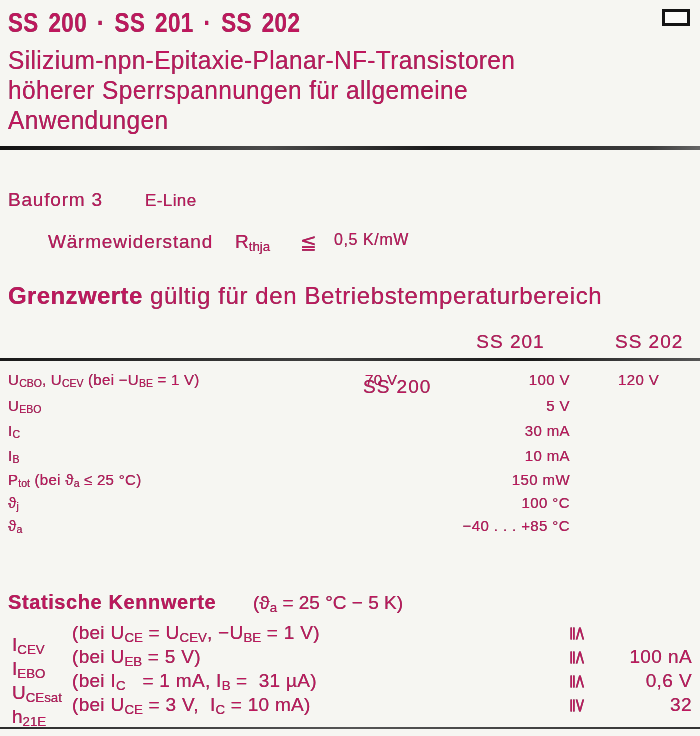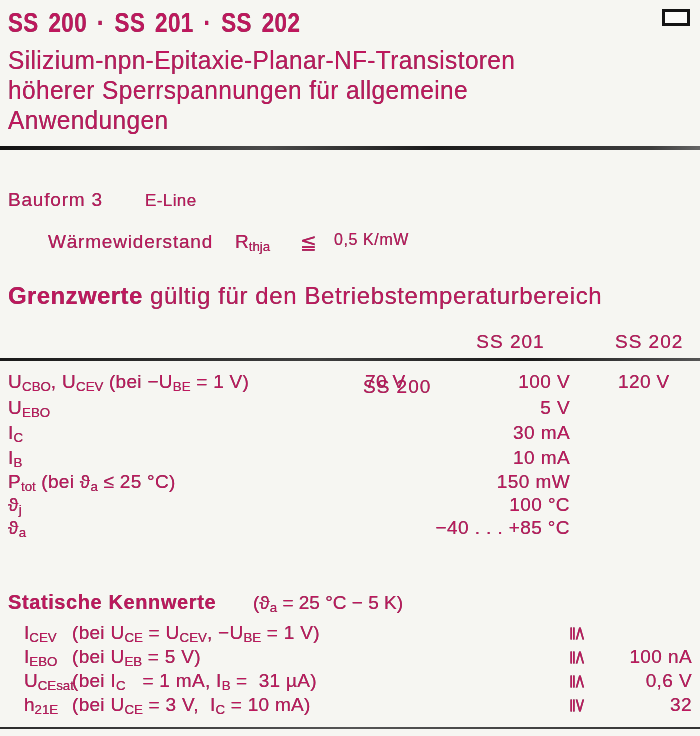--- a/index.html
+++ b/index.html
@@ -52,31 +52,31 @@
   .thermal-val{left:334px;top:231px;font-size:16px;letter-spacing:.6px;}
   .grenz{left:8px;top:282px;font-size:24px;letter-spacing:.6px;white-space:nowrap;}
   .grenz .b{font-weight:bold;letter-spacing:.4px;}
   
   .hc{top:331px;font-size:19px;letter-spacing:1px;white-space:nowrap;}
   .hc1{left:363px;margin-top:45px;}
   .hc2{left:433px;width:155px;text-align:center;}
   .hc3{left:615px;}
   .rule-mid{left:0;top:358px;width:700px;height:3px;
     background:linear-gradient(90deg,#1a1a1a,#3f3f3f 45%,#191919 75%,#555);}
-  .trow{left:0;width:636px;height:24px;font-size:19px;}
+  .trow{left:0;width:636px;height:24px;font-size:15px;}
   .tlabel{position:absolute;left:8px;width:352px;letter-spacing:.3px;}
   .tc{position:absolute;white-space:nowrap;letter-spacing:.4px;}
   .c1{left:365px;width:90px;}
   .c2{left:415px;width:155px;text-align:right;}
   .c3{left:618px;width:82px;}
   
   .stat-head{left:8px;top:591px;font-size:20px;font-weight:bold;letter-spacing:.6px;}
   .stat-cond{left:253px;top:592px;font-size:19px;}
   .srow{left:0;width:700px;height:24px;font-size:19px;}
-  .sname{position:absolute;left:24px;width:62px;}
+  .sname{position:absolute;left:12px;width:62px;margin-top:12px;}
   .scond{position:absolute;left:72px;width:470px;letter-spacing:.3px;}
   .srel{position:absolute;left:562px;width:34px;text-align:center;font-size:19px;}
   .srel-in{display:inline-block;transform:rotate(90deg);}
   .sval{position:absolute;left:592px;width:100px;text-align:right;letter-spacing:.4px;white-space:pre;}
   .rule-bot{left:0;top:727px;width:700px;height:2px;
     background:linear-gradient(90deg,#2c2c2c,#555 50%,#333);}
 </style>
 </head>
 <body>
 

